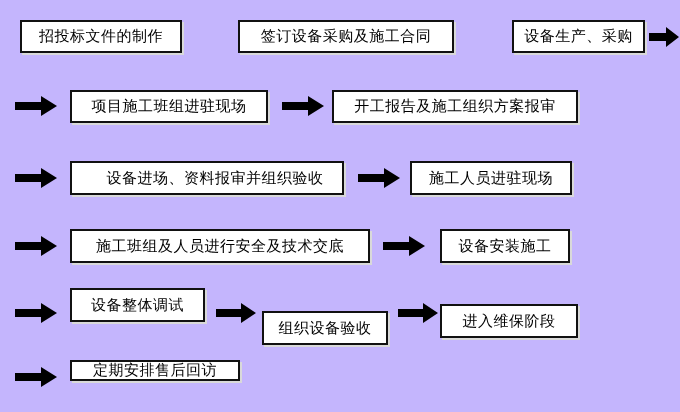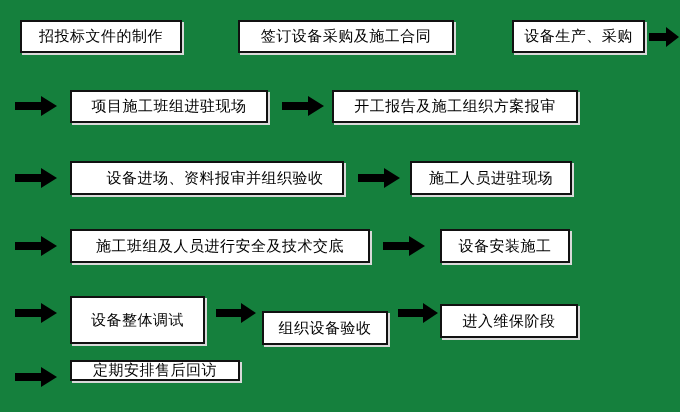--- a/index.html
+++ b/index.html
@@ -12,21 +12,21 @@
     height: 412px;
     background: #ffffff;
     font-family: "DejaVu Sans", "Liberation Sans", sans-serif;
     overflow: hidden;
   }
 
   #canvas {
     position: relative;
     width: 680px;
     height: 412px;
-    background: #15803d;
+    background: #c4b5fd;
   }
 
   
   .node {
     position: absolute;
     box-sizing: border-box;
     background: #ffffff;
     border: 2px solid #111111;
     display: flex;
     align-items: center;
@@ -135,21 +135,21 @@
   <div class="node" style="left:440px; top:229px; width:130px; height:34px;">
     <span class="node-label">设备安装施工</span>
   </div>
 
   <span class="arrow" style="left:15px; top:302px; width:42px; height:22px;">
     <svg viewBox="0 0 42 22" preserveAspectRatio="none" aria-hidden="true">
       <path d="M0 7 L26 7 L26 1 L42 11 L26 21 L26 15 L0 15 Z" fill="#000000"></path>
     </svg>
   </span>
 
-  <div class="node" style="left:70px;  top:296px; width:135px; height:48px;">
+  <div class="node" style="left:70px;  top:288px; width:135px; height:34px;">
     <span class="node-label">设备整体调试</span>
   </div>
 
   <span class="arrow" style="left:216px; top:302px; width:40px; height:22px;">
     <svg viewBox="0 0 40 22" preserveAspectRatio="none" aria-hidden="true">
       <path d="M0 7 L25 7 L25 1 L40 11 L25 21 L25 15 L0 15 Z" fill="#000000"></path>
     </svg>
   </span>
 
   <div class="node" style="left:262px; top:311px; width:126px; height:34px;">

